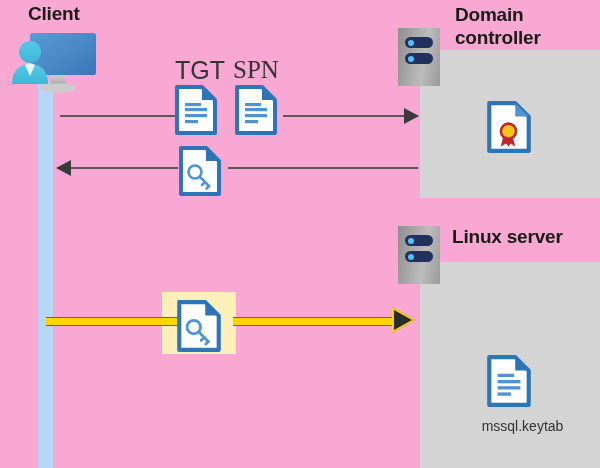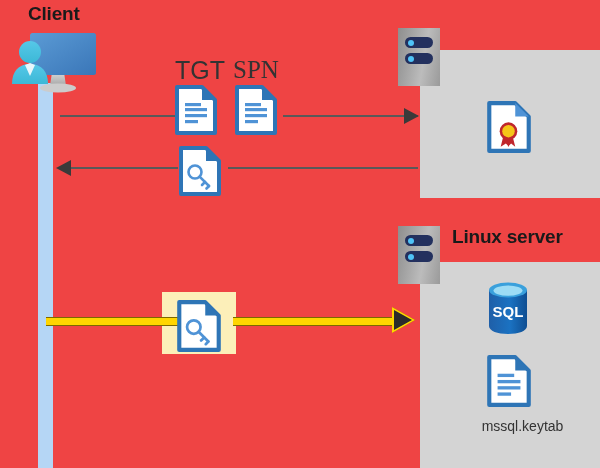--- a/index.html
+++ b/index.html
@@ -7,21 +7,21 @@
     padding: 0;
     background: #ffffff;
   }
   body {
     font-family: "Liberation Sans", sans-serif;
   }
   #canvas {
     position: relative;
     width: 600px;
     height: 468px;
-    background: #ef4444;
+    background: #f9a8d4;
     overflow: hidden;
   }
   .abs { position: absolute; }
 
   
   .title {
     font-weight: bold;
     color: #1a1a1a;
     font-size: 19px;
     line-height: 23px;
@@ -149,20 +149,24 @@
 <body>
 
 <div id="canvas">
 
   <div class="abs gray-panel" id="dc-panel"></div>
   <div class="abs gray-panel" id="linux-panel"></div>
 
   <div class="abs" id="client-lifeline"></div>
 
   <div class="abs title" id="client-title">Client</div>
+  <div class="abs title" id="dc-title">
+    <div>Domain</div>
+    <div>controller</div>
+  </div>
   <div class="abs title" id="linux-title">Linux server</div>
 
   <div class="abs" id="icon-client">
     <svg width="100" height="72" viewBox="0 0 100 72" xmlns="http://www.w3.org/2000/svg">
       <defs>
         <linearGradient id="monGrad" x1="0" y1="0" x2="1" y2="1">
           <stop offset="0%" stop-color="#5b9bd5"></stop>
           <stop offset="100%" stop-color="#3a76b8"></stop>
         </linearGradient>
         <linearGradient id="standGrad" x1="0" y1="0" x2="0" y2="1">
@@ -276,35 +280,20 @@
       <path d="M28 3 L41 16 H28 Z" fill="#4f93d6"></path>
 
       <path d="M17 33 L14 45 L19 42 L22 45 L22 33 Z" fill="#c0262c"></path>
       <path d="M25 33 L28 45 L24 42 L21 45 L21 33 Z" fill="#c0262c"></path>
 
       <circle cx="21.5" cy="30" r="8.5" fill="#c0262c"></circle>
       <circle cx="21.5" cy="30" r="6" fill="#f5c518"></circle>
     </svg>
   </div>
 
-  <div class="abs" id="icon-sql">
-    <svg width="52" height="56" viewBox="0 0 52 56" xmlns="http://www.w3.org/2000/svg">
-      <defs>
-        <linearGradient id="sqlBody" x1="0" y1="0" x2="1" y2="0">
-          <stop offset="0%" stop-color="#1f5fa8"></stop>
-          <stop offset="55%" stop-color="#1b72c2"></stop>
-          <stop offset="100%" stop-color="#0f4e92"></stop>
-        </linearGradient>
-      </defs>
-      <path d="M7 9 H45 V45 C45 50 36.5 53 26 53 C15.5 53 7 50 7 45 Z" fill="url(#sqlBody)"></path>
-      <ellipse cx="26" cy="9" rx="19" ry="7.5" fill="#3aa0dc"></ellipse>
-      <ellipse cx="26" cy="9.6" rx="14.5" ry="5.2" fill="#9ddcf5"></ellipse>
-      <text x="26" y="36" font-family="'Liberation Sans', sans-serif" font-size="15" font-weight="bold" fill="#ffffff" text-anchor="middle">SQL</text>
-    </svg>
-  </div>
 
   <div class="abs" id="icon-keytab">
     <svg width="46" height="54" viewBox="0 0 44 52" xmlns="http://www.w3.org/2000/svg">
       <path d="M3 3 H28 L41 16 V49 H3 Z" fill="#ffffff" stroke="#2e75b6" stroke-width="4" stroke-linejoin="round"></path>
       <path d="M28 3 L41 16 H28 Z" fill="#2e75b6"></path>
       <rect x="11" y="19" width="16" height="3.2" fill="#4f93d6"></rect>
       <rect x="11" y="25" width="22" height="3.2" fill="#4f93d6"></rect>
       <rect x="11" y="31" width="22" height="3.2" fill="#4f93d6"></rect>
       <rect x="11" y="37" width="13" height="3.2" fill="#4f93d6"></rect>
     </svg>

